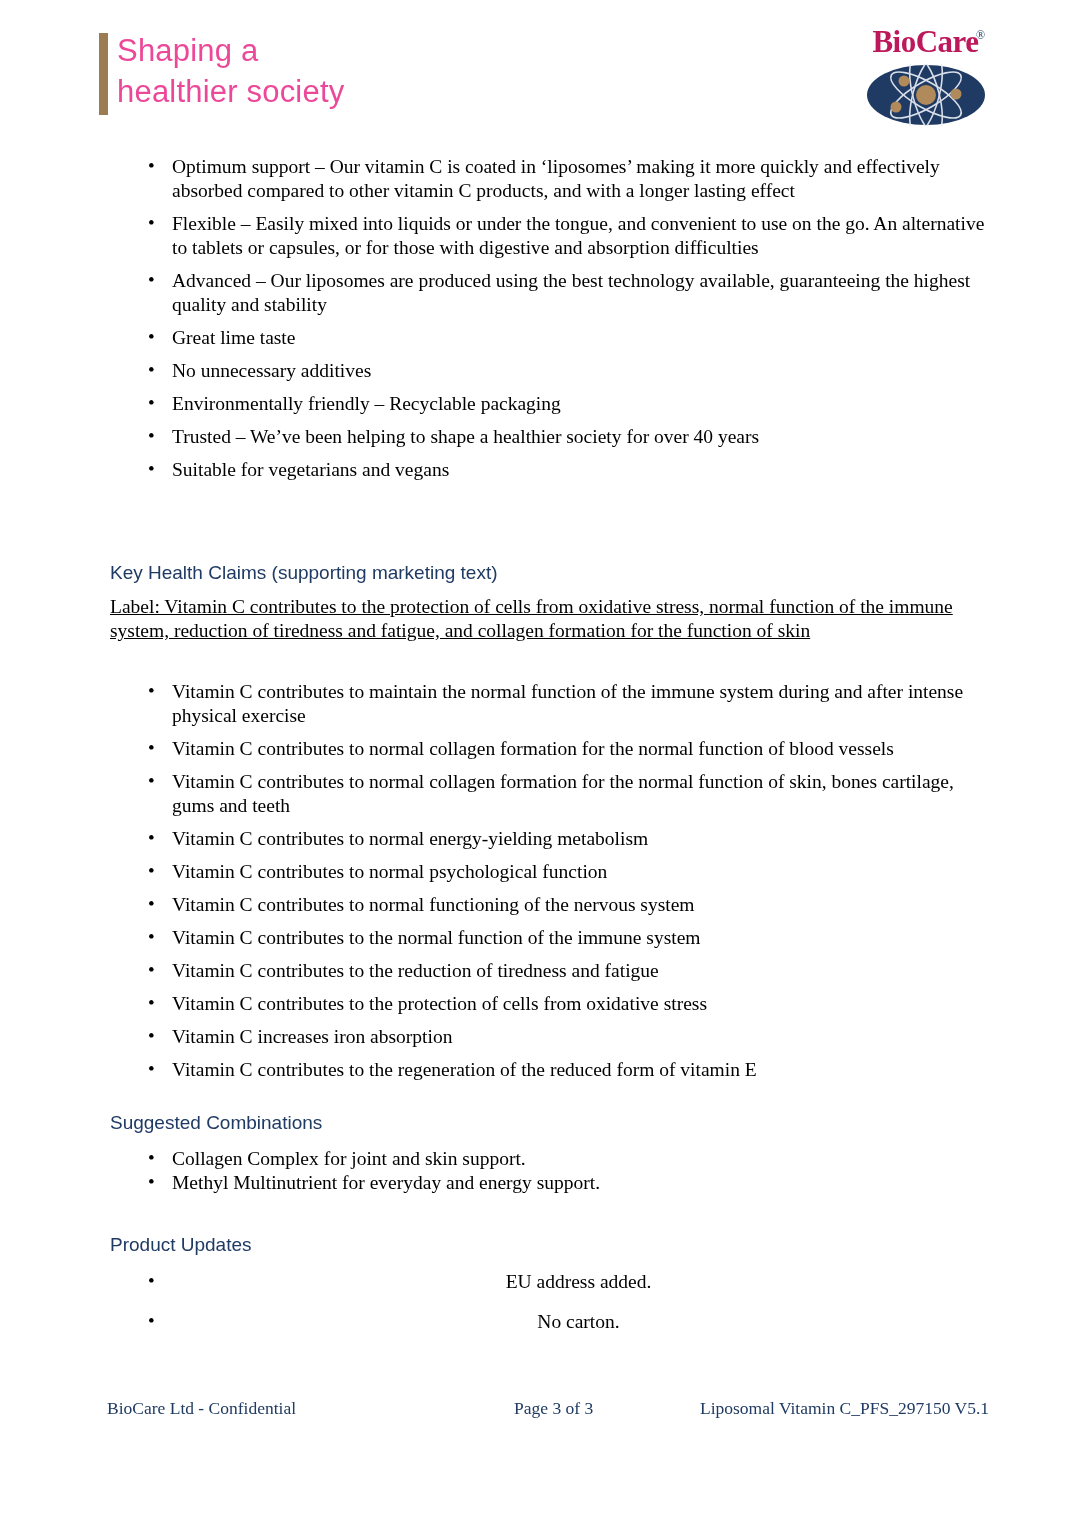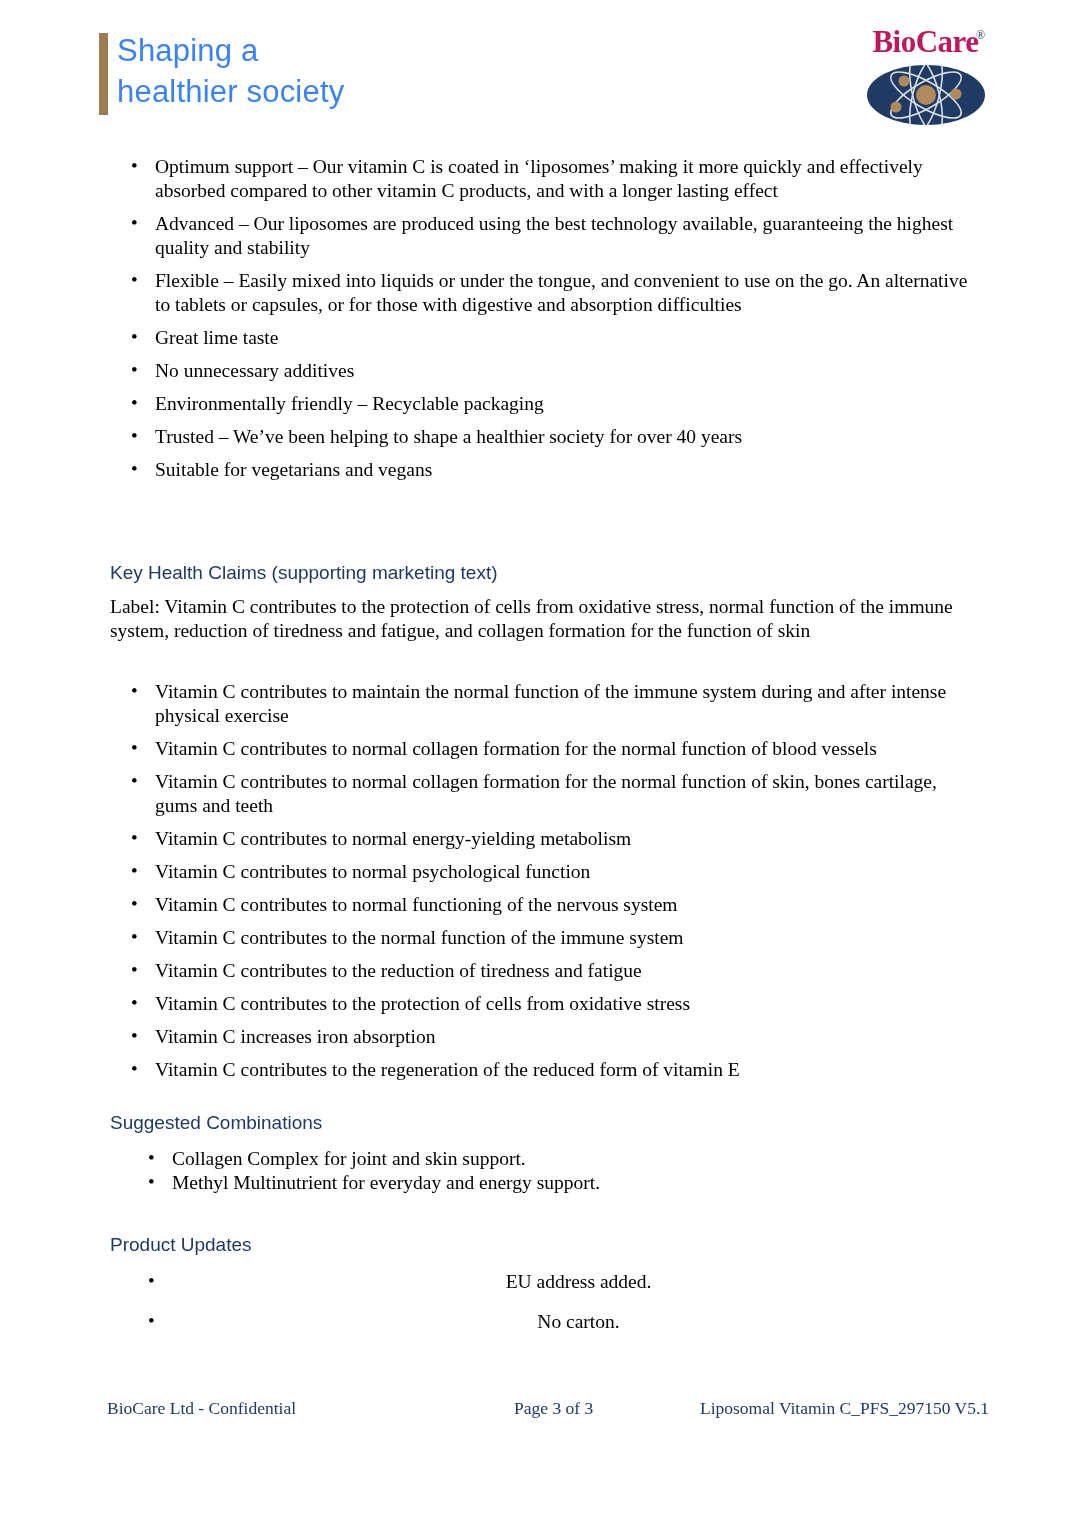--- a/index.html
+++ b/index.html
@@ -32,21 +32,21 @@
     height: 82px;
     background: #9C7C52;
   }
   .tagline {
     position: absolute;
     left: 117px;
     top: 30px;
     font-family: "Liberation Sans", sans-serif;
     font-size: 31px;
     line-height: 41px;
-    color: #3b82f6;
+    color: #ec4899;
     letter-spacing: 0.2px;
     white-space: pre-line;
   }
 
   .logo {
     position: absolute;
     left: 858px;
     top: 24px;
     width: 135px;
     height: 105px;
@@ -103,21 +103,21 @@
   ul.bullets > li::before {
     content: "\2022";
     position: absolute;
     left: 43px;
     top: -1px;
     font-size: 19px;
     color: #000000;
   }
 
   
-  .list-loose { position: absolute; left: 88px; width: 880px; }
+  .list-loose { position: absolute; left: 105px; width: 880px; }
   .list-loose > li { margin-bottom: 9px; }
 
   
   .list-tight { position: absolute; left: 105px; width: 880px; }
   .list-tight > li { margin-bottom: 0px; }
 
   .list-medium { position: absolute; left: 105px; width: 880px; text-align: center; }
   .list-medium > li { margin-bottom: 16px; }
 
   .section-heading {
@@ -131,20 +131,21 @@
   }
 
   .body-para {
     position: absolute;
     left: 110px;
     width: 845px;
     font-family: "Liberation Serif", serif;
     font-size: 19.5px;
     line-height: 24px;
     color: #000000;
+    text-decoration: underline;
   }
 
   
   .footer {
     position: absolute;
     left: 0;
     top: 1398px;
     width: 1080px;
     height: 30px;
     font-family: "Liberation Serif", serif;
@@ -184,22 +185,22 @@
         <circle cx="90" cy="30" r="5.5" fill="#B08A5A"></circle>
         <circle cx="30" cy="43" r="5.5" fill="#B08A5A"></circle>
       </svg>
     </div>
   </div>
 
   <div class="content">
 
     <ul class="bullets list-loose" style="top:155px;">
       <li>Optimum support – Our vitamin C is coated in ‘liposomes’ making it more quickly and effectively absorbed compared to other vitamin C products, and with a longer lasting effect</li>
+      <li>Flexible – Easily mixed into liquids or under the tongue, and convenient to use on the go. An alternative to tablets or capsules, or for those with digestive and absorption difficulties</li>
       <li>Advanced – Our liposomes are produced using the best technology available, guaranteeing the highest quality and stability</li>
-      <li>Flexible – Easily mixed into liquids or under the tongue, and convenient to use on the go. An alternative to tablets or capsules, or for those with digestive and absorption difficulties</li>
       <li>Great lime taste</li>
       <li>No unnecessary additives</li>
       <li>Environmentally friendly – Recyclable packaging</li>
       <li>Trusted – We’ve been helping to shape a healthier society for over 40 years</li>
       <li>Suitable for vegetarians and vegans</li>
     </ul>
 
     <div class="section-heading" style="top:562px;">Key Health Claims (supporting marketing text)</div>
 
     <div class="body-para" style="top:595px;">Label: Vitamin C contributes to the protection of cells from oxidative stress, normal function of the immune system, reduction of tiredness and fatigue, and collagen formation for the function of skin</div>

